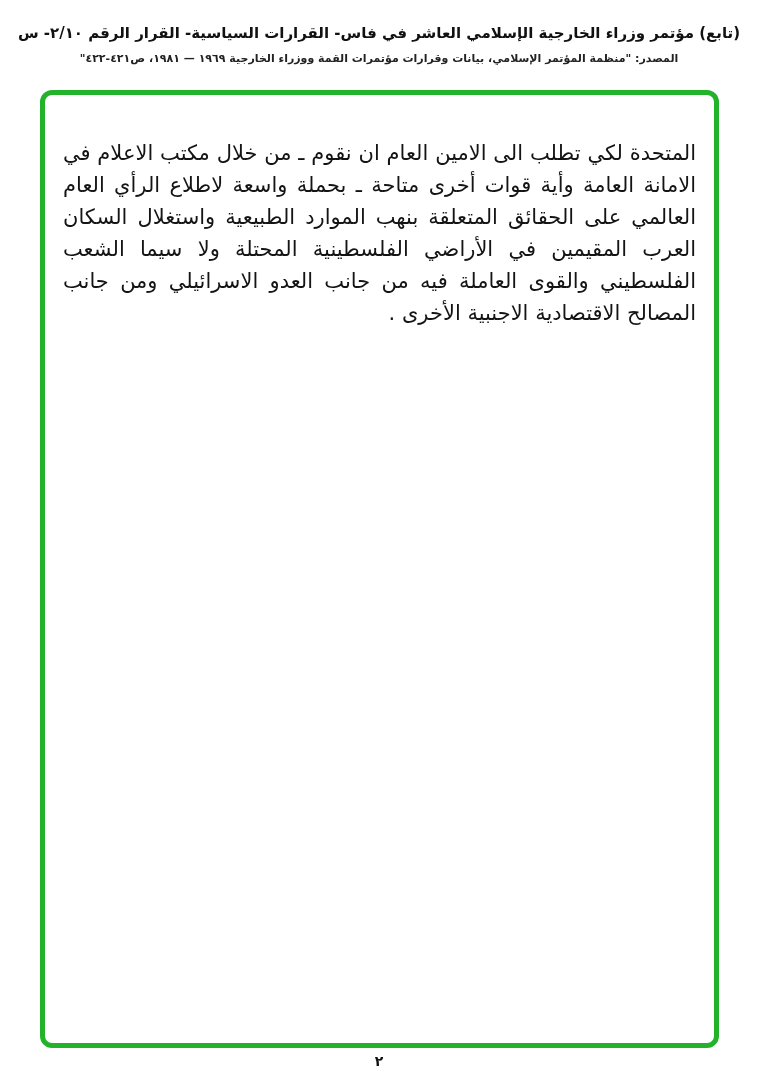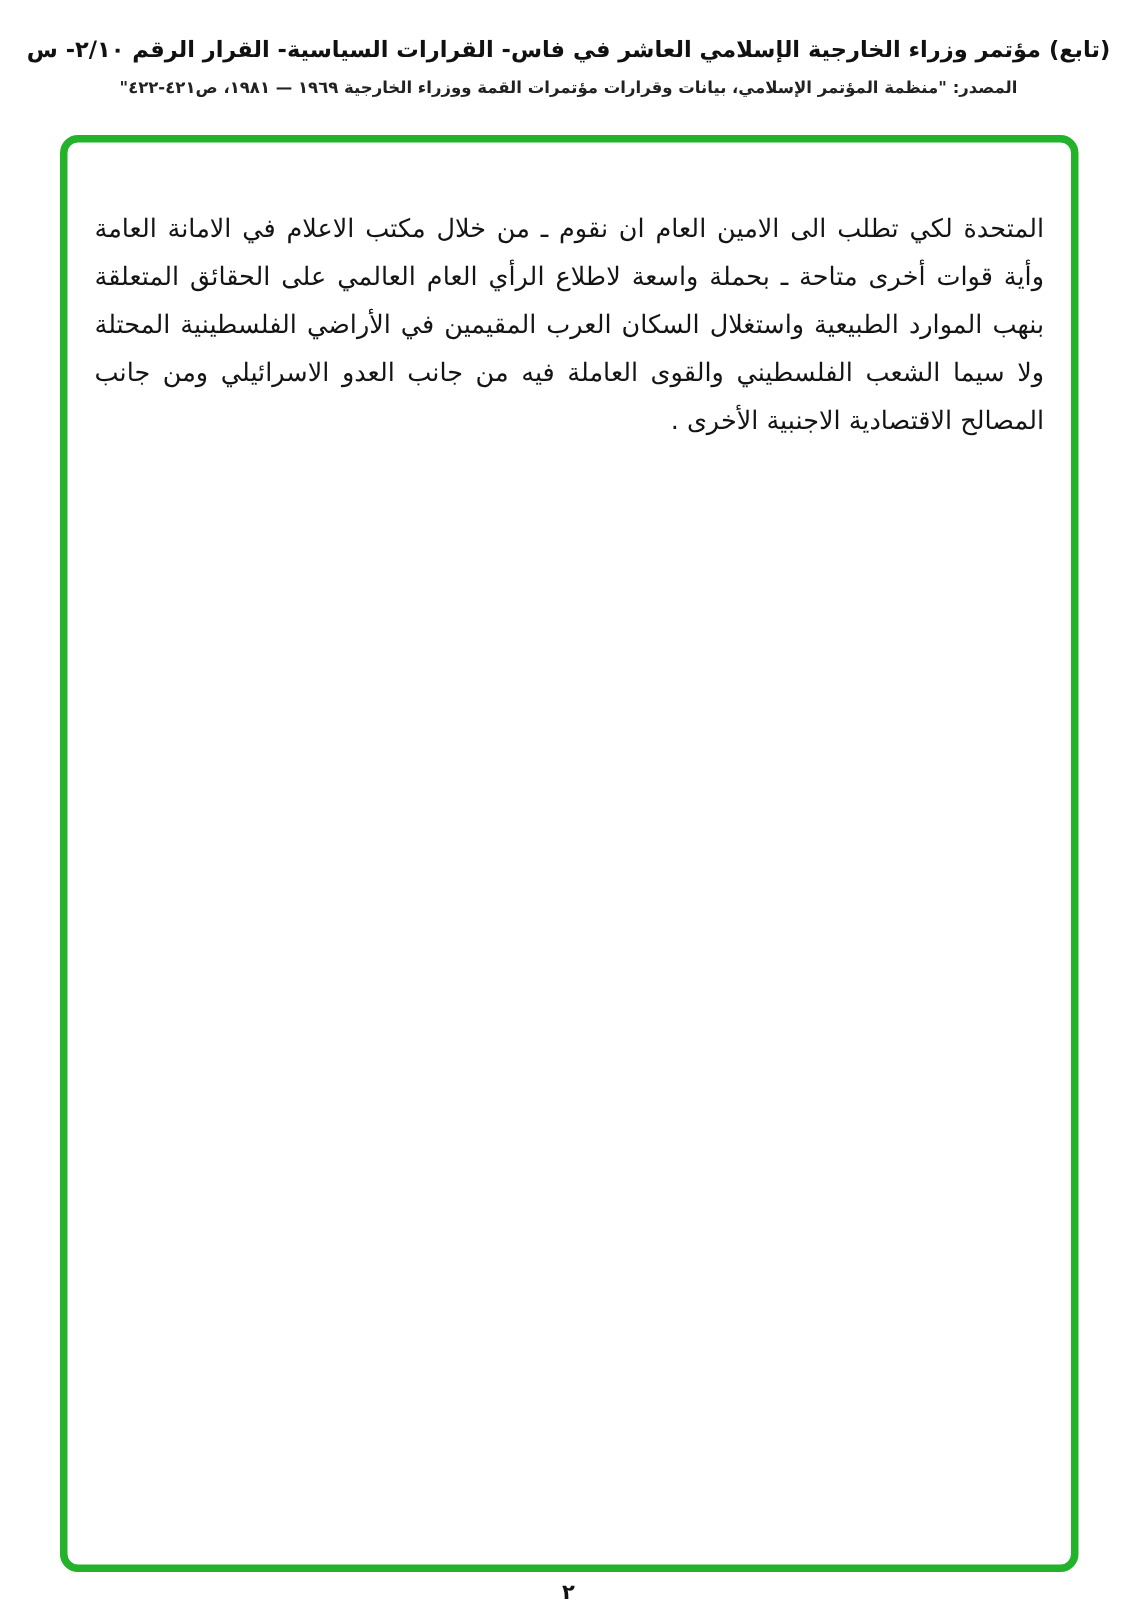--- a/index.html
+++ b/index.html
@@ -46,21 +46,21 @@
     border-radius: 12px;
     background: #ffffff;
   }
   .body-paragraph {
     position: absolute;
     top: 42px;
     right: 18px;
     left: 18px;
     direction: rtl;
     text-align: justify;
-    font-size: 17px;
+    font-size: 21px;
     line-height: 32px;
     color: #141414;
     font-weight: 500;
   }
   .page-footer {
     position: absolute;
     bottom: 8px;
     left: 0;
     width: 100%;
     text-align: center;

